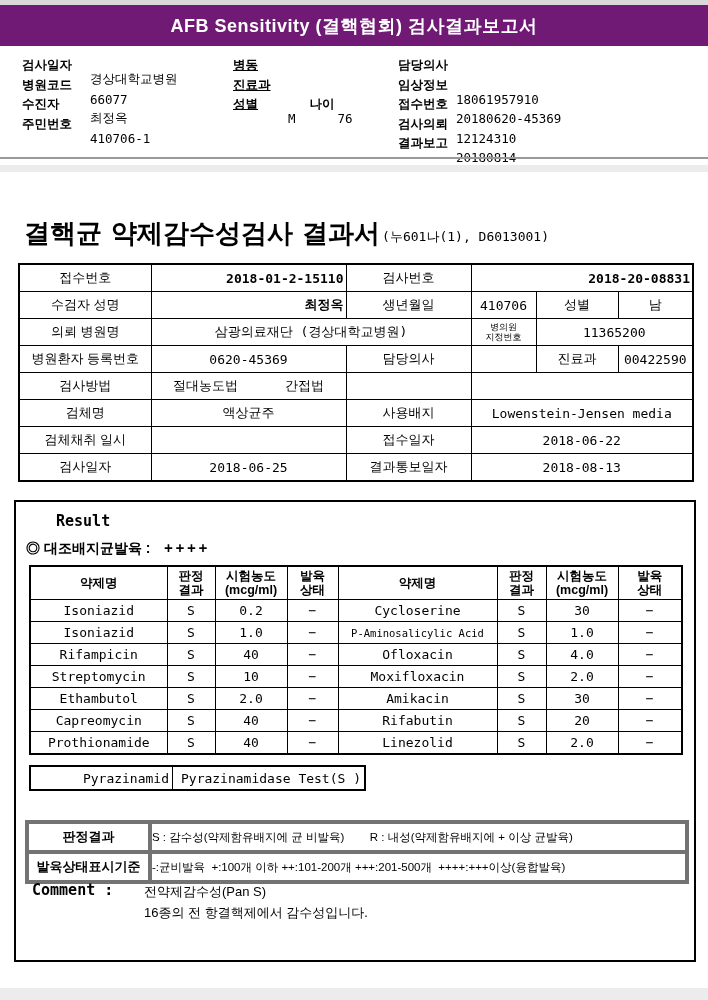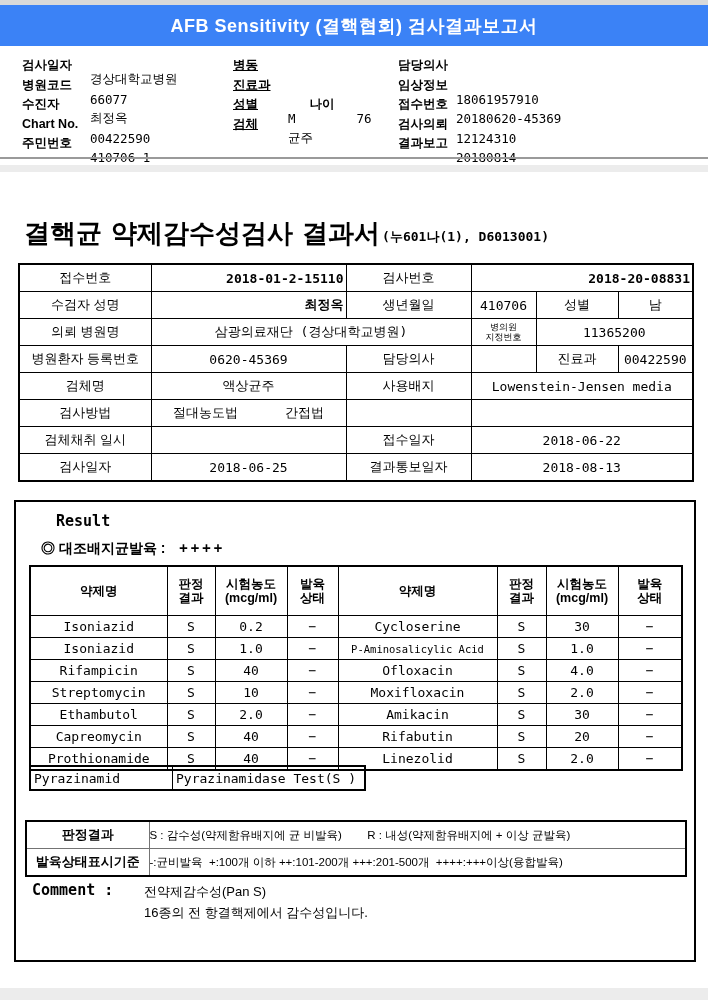--- a/index.html
+++ b/index.html
@@ -4,70 +4,70 @@
 <style>
   html,body{margin:0;padding:0;background:#f4f4f4;}
   #page{position:relative;width:708px;height:1000px;background:#ffffff;overflow:hidden;
         font-family:"Liberation Sans",sans-serif;color:#000;}
   
   .top-strip{position:absolute;left:0;top:0;width:708px;height:5px;background:#d9d9d9;}
   .bottom-strip{position:absolute;left:0;top:988px;width:708px;height:12px;background:#ececec;}
   .sep-line{position:absolute;left:0;top:157px;width:708px;height:2px;background:#9a9a9a;}
   .sep-band{position:absolute;left:0;top:165px;width:708px;height:7px;background:#ececec;}
   
-  .banner{position:absolute;left:0;top:5px;width:708px;height:41px;background:#3b82f6;
+  .banner{position:absolute;left:0;top:5px;width:708px;height:41px;background:#701a75;
           display:flex;align-items:center;justify-content:center;}
   .banner span{color:#fff;font-size:18px;font-weight:bold;letter-spacing:0.5px;}
   
   .phead{position:absolute;top:56px;font-size:12.5px;}
   .phead .hrow{display:flex;align-items:center;height:19.5px;white-space:nowrap;}
   .hlabel{font-weight:bold;display:inline-block;}
   .hvalue{font-family:"DejaVu Sans Mono",monospace;font-size:12.5px;margin-top:28px;}
   .col-left{left:22px;width:210px;}
   .col-left .hlabel{width:68px;}
   .col-mid{left:233px;width:165px;}
   .col-mid .hlabel{width:55px;text-decoration:underline;}
   .col-right{left:398px;width:300px;}
   .col-right .hlabel{width:58px;}
-  .hlabel2{font-weight:bold;margin-left:14px;margin-right:22px;}
+  .hlabel2{font-weight:bold;margin-left:14px;margin-right:3px;}
   
   .rtitle{position:absolute;left:24px;top:218px;display:flex;align-items:flex-end;}
   .rtitle .main{font-family:"DejaVu Serif",serif;font-weight:bold;font-size:26px;line-height:30px;}
-  .rtitle .suffix{font-family:"DejaVu Sans Mono",monospace;font-weight:bold;font-size:13px;
+  .rtitle .suffix{font-family:"DejaVu Sans Mono",monospace;font-weight:normal;font-size:13px;
                   margin-left:2px;margin-bottom:2px;}
   
   table{border-collapse:collapse;table-layout:fixed;}
   .itable{position:absolute;left:18px;top:263px;width:674px;border:2px solid #000;}
   .itable td{border:1px solid #000;height:26px;text-align:center;vertical-align:middle;
              font-size:13px;overflow:hidden;padding:0 2px;}
   .itable td.lbl{font-size:13px;}
   .itable td.val{font-family:"DejaVu Sans Mono",monospace;font-size:13px;}
   .itable td.bold{font-weight:bold;text-align:right;}
   .itable td.tiny{font-size:9px;line-height:10px;white-space:pre-line;}
   .itable td.pre{white-space:pre;}
   
   .rbox{position:absolute;left:14px;top:500px;width:678px;height:458px;border:2px solid #000;}
   .result-label{position:absolute;left:40px;top:10px;font-family:"DejaVu Sans Mono",monospace;
                 font-weight:bold;font-size:15px;}
-  .control-line{position:absolute;left:25px;top:38px;font-weight:bold;font-size:14px;}
+  .control-line{position:absolute;left:10px;top:38px;font-weight:bold;font-size:14px;}
   .control-line .cv{font-family:"DejaVu Sans Mono",monospace;letter-spacing:3px;margin-left:10px;}
   
   .dtable{position:absolute;left:13px;top:63px;width:652px;border:2px solid #000;}
   .dtable th{border:1px solid #000;font-size:12.5px;font-weight:bold;height:32px;
-             white-space:pre-line;line-height:14px;vertical-align:middle;padding:8px;}
+             white-space:pre-line;line-height:14px;vertical-align:middle;padding:0;}
   .dtable td{border:1px solid #000;height:21px;text-align:center;vertical-align:middle;
              font-family:"DejaVu Sans Mono",monospace;font-size:13px;padding:0;overflow:hidden;}
   .dtable td.small{font-size:10.5px;}
   
   .ptable{position:absolute;left:13px;top:263px;border:2px solid #000;}
-  .ptable td{border:1px solid #000;height:22px;text-align:left;vertical-align:middle;
+  .ptable td{border:1px solid #000;height:22px;text-align:right;vertical-align:middle;
              font-family:"DejaVu Sans Mono",monospace;font-size:13px;padding:0 3px;}
   
   .ltable{position:absolute;left:9px;top:318px;width:660px;border:2px solid #000;}
-  .ltable td{border:1px solid #737373;height:26px;vertical-align:middle;padding:0 0;overflow:hidden;}
+  .ltable td{border:4px solid #737373;height:26px;vertical-align:middle;padding:0 0;overflow:hidden;}
   .ltable td.llbl{font-weight:bold;font-size:13px;text-align:center;}
   .ltable td.lval{font-size:11.5px;white-space:pre;margin-left:17px;}
   
   .comment{position:absolute;left:16px;top:379px;display:flex;}
   .comment .clabel{font-family:"DejaVu Sans Mono",monospace;font-weight:bold;font-size:15px;
                    width:112px;}
   .comment .clines div{font-size:13px;line-height:21px;}
 </style>
 </head>
 <body>
@@ -86,47 +86,39 @@
     </div>
     <div class="hrow">
       <span class="hlabel">병원코드</span>
       <span class="hvalue">66077</span>
     </div>
     <div class="hrow">
       <span class="hlabel">수진자</span>
       <span class="hvalue">최정옥</span>
     </div>
     <div class="hrow">
-      <span class="hlabel">Chart No.</span>
-      <span class="hvalue">00422590</span>
-    </div>
-    <div class="hrow">
       <span class="hlabel">주민번호</span>
       <span class="hvalue">410706-1</span>
     </div>
   </div>
 
   <div class="phead col-mid">
     <div class="hrow">
       <span class="hlabel">병동</span>
       <span class="hvalue"></span>
     </div>
     <div class="hrow">
       <span class="hlabel">진료과</span>
       <span class="hvalue"></span>
     </div>
     <div class="hrow">
       <span class="hlabel">성별</span>
       <span class="hvalue">M</span>
       <span class="hlabel2">나이</span>
       <span class="hvalue">76</span>
-    </div>
-    <div class="hrow">
-      <span class="hlabel">검체</span>
-      <span class="hvalue">균주</span>
     </div>
   </div>
 
   <div class="phead col-right">
     <div class="hrow">
       <span class="hlabel">담당의사</span>
       <span class="hvalue"></span>
     </div>
     <div class="hrow">
       <span class="hlabel">임상정보</span>
@@ -187,30 +179,30 @@
     </tr>
     <tr>
       <td class="lbl">병원환자 등록번호</td>
       <td class="val">0620-45369</td>
       <td class="lbl">담당의사</td>
       <td class="val"></td>
       <td class="lbl">진료과</td>
       <td class="val">00422590</td>
     </tr>
     <tr>
+      <td class="lbl">검사방법</td>
+      <td class="val pre">절대농도법      간접법</td>
+      <td></td>
+      <td colspan="3"></td>
+    </tr>
+    <tr>
       <td class="lbl">검체명</td>
       <td class="val">액상균주</td>
       <td class="lbl">사용배지</td>
       <td class="val" colspan="3">Lowenstein-Jensen media</td>
-    </tr>
-    <tr>
-      <td class="lbl">검사방법</td>
-      <td class="val pre">절대농도법      간접법</td>
-      <td></td>
-      <td colspan="3"></td>
     </tr>
     <tr>
       <td class="lbl">검체채취 일시</td>
       <td class="val"></td>
       <td class="lbl">접수일자</td>
       <td class="val" colspan="3">2018-06-22</td>
     </tr>
     <tr>
       <td class="lbl">검사일자</td>
       <td class="val">2018-06-25</td>

